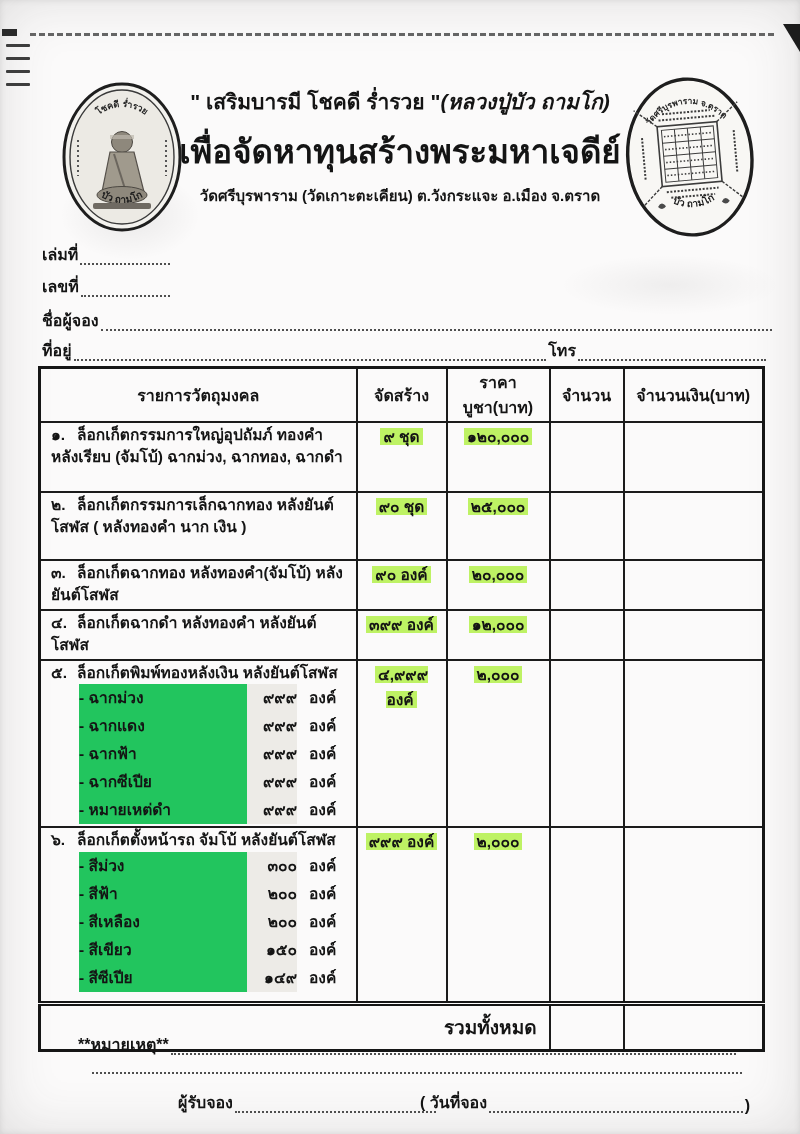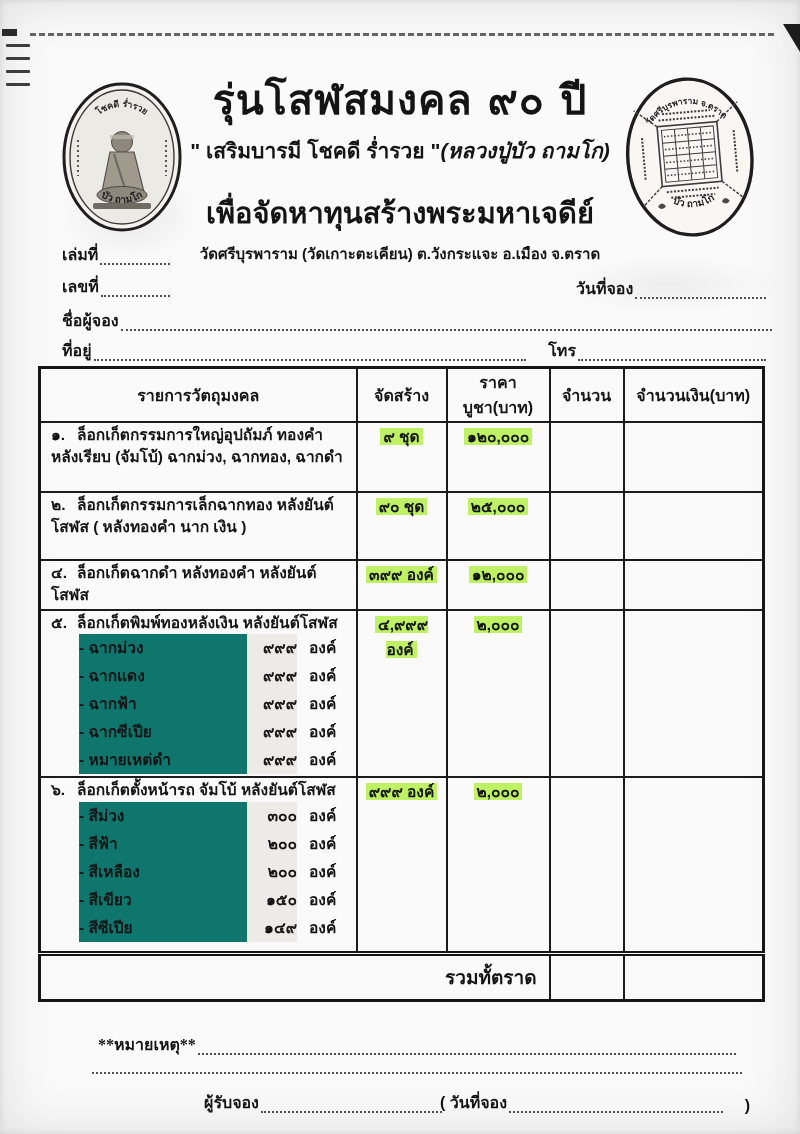--- a/index.html
+++ b/index.html
@@ -22,62 +22,62 @@
   .corner-tl{position:absolute;top:29px;left:2px;width:15px;height:7px;background:#2a2a2a;}
   .smudge{position:absolute;border-radius:50%;pointer-events:none;}
   .sm1{top:170px;left:60px;width:140px;height:90px;background:radial-gradient(closest-side,rgba(0,0,0,.07),transparent);}
   .sm2{top:255px;left:560px;width:220px;height:60px;background:radial-gradient(closest-side,rgba(0,0,0,.05),transparent);}
 
   
   .titles{position:absolute;left:165px;top:76px;width:470px;text-align:center;}
   .t1{font-family:"DejaVu Serif","Liberation Serif",serif;font-weight:700;font-size:41px;line-height:1.2;letter-spacing:1px;}
   .t2{font-size:21px;font-weight:700;margin-top:9px;}
   .t2 .it{font-style:italic;}
-  .t3{font-size:29px;font-weight:600;margin-top:23px;}
+  .t3{font-size:33px;font-weight:600;margin-top:7px;}
   .t4{font-size:15px;font-weight:700;margin-top:6px;}
 
   .emblem{position:absolute;}
   .emblem-left{left:60px;top:80px;}
   .emblem-right{left:620px;top:72px;transform:rotate(-5deg);}
 
   
   .frow{position:absolute;display:flex;align-items:flex-end;font-size:16px;font-weight:600;}
   .dots{flex:1 1 auto;border-bottom:2px dotted #4f4f4f;height:15px;margin:0 2px 2px 2px;}
   .dots.fix{flex:0 0 auto;}
-  .lab{white-space:nowrap;margin-left:20px;}
+  .lab{white-space:nowrap;}
   .form-title{position:absolute;left:230px;top:262px;width:340px;text-align:center;font-size:28px;font-weight:800;}
 
   
   .tbl-wrap{position:absolute;left:38px;top:366px;width:724px;}
   table{border-collapse:collapse;width:724px;table-layout:fixed;font-size:15.5px;}
   th,td{border:2px solid #1b1b1b;vertical-align:top;}
   table{border:3px solid #161616;}
   thead th{height:38px;vertical-align:middle;font-weight:700;font-size:16px;}
   td{padding-bottom:2px;margin-top:24px;}
   .c-item{padding-left:10px;padding-right:6px;}
   .no{display:inline-block;width:26px;font-weight:600;}
   .main{line-height:1.45;}
   .nm{font-weight:600;}
   .c-made,.c-price{text-align:center;font-weight:600;}
   .val{background:#bef264;padding:0 3px;}
   .sub{display:flex;line-height:28px;margin-left:28px;font-weight:600;}
-  .sub-nm{width:168px;background:#0f766e;}
+  .sub-nm{width:168px;background:#22c55e;}
   .sub-nm::before{content:"- ";}
   .sub-qty{width:50px;text-align:right;background:#edebe7;}
   .sub-unit{margin-left:12px;}
   tr.h1{height:70px;} tr.h2{height:68px;} tr.h3{height:30px;} tr.h4{height:32px;}
   tr.h5{height:162px;} tr.h6{height:176px;}
   tr.total-row td{border-top:5px double #161616;height:40px;vertical-align:middle;}
   .total-label{text-align:right;font-weight:800;font-size:19px;padding-right:12px;}
 
   
   .note-row{left:78px;top:1032px;right:62px;}
-  .note-row .lab{font-weight:800;font-family:Liberation Serif, serif;}
+  .note-row .lab{font-weight:800;}
   .dotline2{position:absolute;left:92px;right:58px;top:1072px;border-bottom:2px dotted #4f4f4f;}
-  .recv-row{left:184px;top:1090px;width:260px;}
+  .recv-row{left:178px;top:1090px;width:260px;}
   .date-row{left:420px;top:1090px;width:330px;}
 
   svg text{font-family:"Liberation Sans","DejaVu Sans",sans-serif;}
 </style>
 </head>
 <body>
 
 <div class="paper">
 
   <div class="cutline"></div>
@@ -152,38 +152,33 @@
         <path d="M 98,132 q 4,-6 8,0 q -4,5 -8,0 Z" fill="#4a4a4a" stroke="none"></path>
       </g>
       <path id="rarcB" d="M 28,108 A 52 66 0 0 0 112,108" fill="none"></path>
       <text font-size="10" font-weight="bold" fill="#1c1c1c">
         <textPath href="#rarcB" startOffset="50%" text-anchor="middle">บัว ถามโก</textPath>
       </text>
     </svg>
   </div>
 
   <div class="titles">
-    <div class="t1">รุ่นโสฬสมงคล ๙๐ ปี</div>
     <div class="t2">
       <span>" เสริมบารมี โชคดี ร่ำรวย "</span><span class="it">(หลวงปู่บัว ถามโก)</span>
     </div>
     <div class="t3">เพื่อจัดหาทุนสร้างพระมหาเจดีย์</div>
     <div class="t4">วัดศรีบุรพาราม (วัดเกาะตะเคียน) ต.วังกระแจะ อ.เมือง จ.ตราด</div>
   </div>
 
   <div class="frow" style="left:42px;top:242px;width:130px;">
     <span class="lab">เล่มที่</span>
       <span class="dots"></span>
   </div>
   <div class="frow" style="left:42px;top:274px;width:130px;">
     <span class="lab">เลขที่</span>
-      <span class="dots"></span>
-  </div>
-  <div class="frow" style="left:556px;top:276px;right:32px;">
-    <span class="lab">วันที่จอง</span>
       <span class="dots"></span>
   </div>
   <div class="frow" style="left:42px;top:308px;right:26px;">
     <span class="lab">ชื่อผู้จอง</span>
       <span class="dots"></span>
   </div>
   <div class="frow" style="left:42px;top:338px;right:32px;">
     <span class="lab">ที่อยู่</span>
       <span class="dots"></span>
     <span class="lab">โทร</span>
@@ -220,20 +215,29 @@
         </tr>
         <tr class="h2">
           <td class="c-item">
               <div class="main"><span class="no">๒.</span><span class="nm">ล็อกเก็ตกรรมการเล็กฉากทอง หลังยันต์โสฬส ( หลังทองคำ นาก เงิน )</span></div>
             </td>
           <td class="c-made"><span class="val">๙๐ ชุด</span></td>
           <td class="c-price"><span class="val">๒๕,๐๐๐</span></td>
           <td></td>
           <td></td>
         </tr>
+        <tr class="h3">
+          <td class="c-item">
+              <div class="main"><span class="no">๓.</span><span class="nm">ล็อกเก็ตฉากทอง หลังทองคำ(จัมโบ้) หลังยันต์โสฬส</span></div>
+            </td>
+          <td class="c-made"><span class="val">๙๐ องค์</span></td>
+          <td class="c-price"><span class="val">๒๐,๐๐๐</span></td>
+          <td></td>
+          <td></td>
+        </tr>
         <tr class="h4">
           <td class="c-item">
               <div class="main"><span class="no">๔.</span><span class="nm">ล็อกเก็ตฉากดำ หลังทองคำ หลังยันต์โสฬส</span></div>
             </td>
           <td class="c-made"><span class="val">๓๙๙ องค์</span></td>
           <td class="c-price"><span class="val">๑๒,๐๐๐</span></td>
           <td></td>
           <td></td>
         </tr>
         <tr class="h5">
@@ -298,21 +302,21 @@
                 <span class="sub-qty">๑๔๙</span>
                 <span class="sub-unit">องค์</span>
               </div>
           </td>
           <td class="c-made"><span class="val">๙๙๙ องค์</span></td>
           <td class="c-price"><span class="val">๒,๐๐๐</span></td>
           <td></td>
           <td></td>
         </tr>
         <tr class="total-row">
-          <td colspan="3" class="total-label">รวมทั้ตราด</td>
+          <td colspan="3" class="total-label">รวมทั้งหมด</td>
           <td></td>
           <td></td>
         </tr>
       </tbody>
     </table>
   </div>
 
   <div class="frow note-row">
     <span class="lab">**หมายเหตุ**</span>
       <span class="dots"></span>

